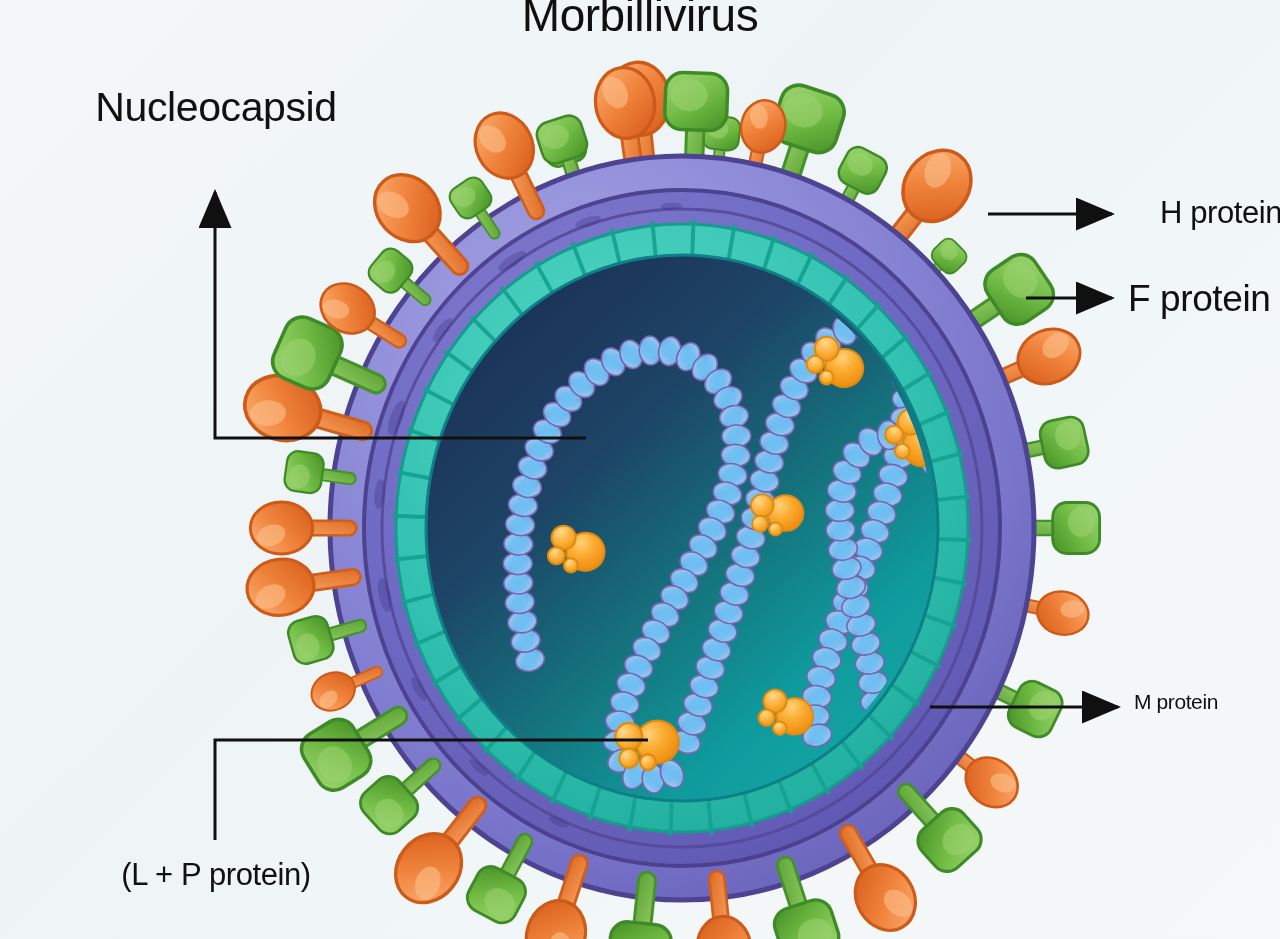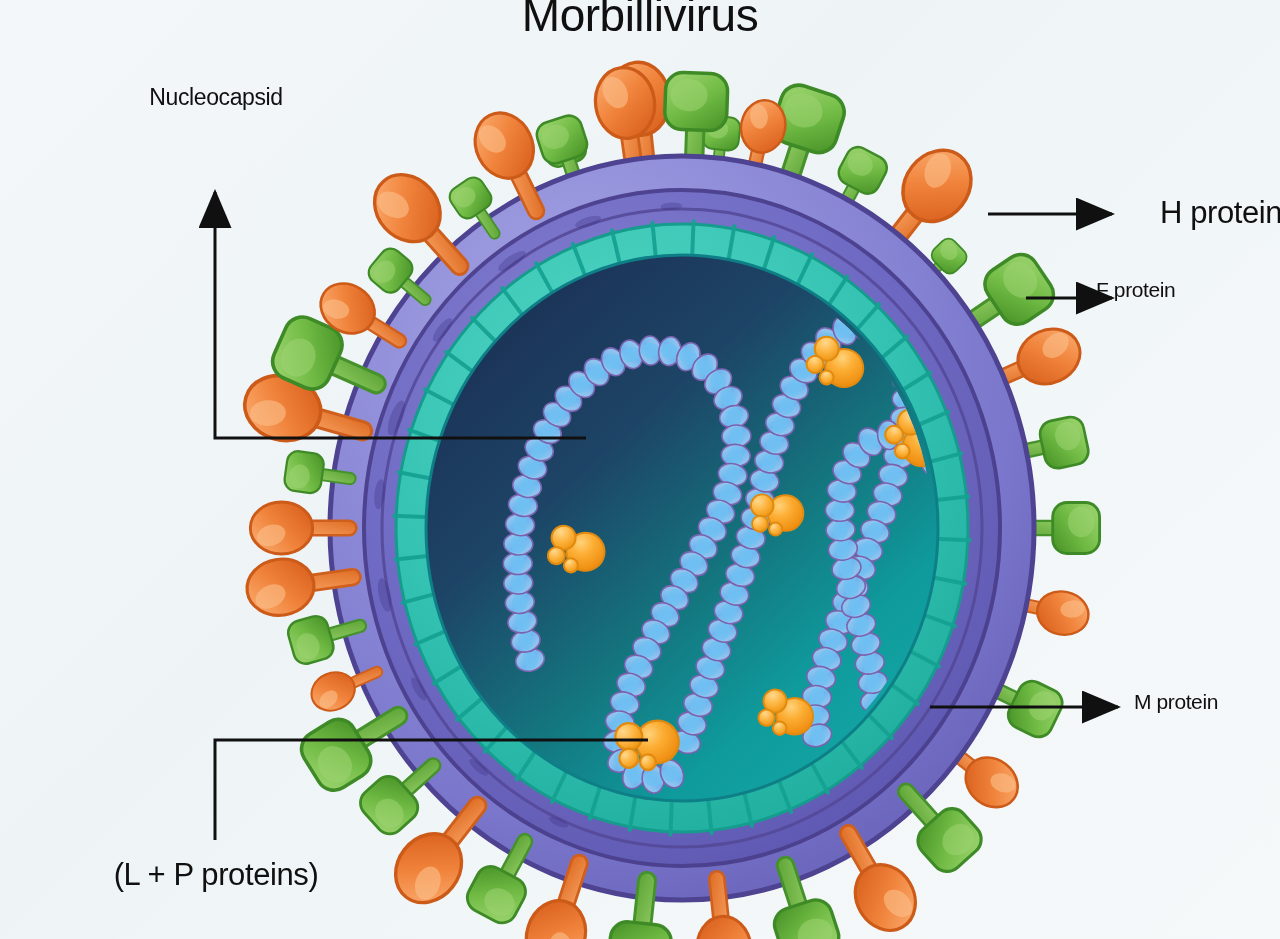--- a/index.html
+++ b/index.html
@@ -39,33 +39,33 @@
     top: -10px;
     text-align: center;
     font-size: 46px;
     letter-spacing: -0.5px;
   }
   #lbl-nucleocapsid {
     left: 216px;
     top: 85px;
     transform: translateX(-50%);
     text-align: center;
-    font-size: 23px;
+    font-size: 41px;
   }
   #lbl-nucleocapsid .l2 { display:block; }
   #lbl-rnapol {
     left: 216px;
     top: 858px;
     transform: translateX(-50%);
     text-align: center;
     font-size: 31px;
   }
   #lbl-rnapol .l2 { display:block; }
   #lbl-h { left: 1128px; top: 196px; font-size: 31px; margin-left: 32px; }
-  #lbl-f { left: 1096px; top: 278px; font-size: 21px; }
+  #lbl-f { left: 1128px; top: 278px; font-size: 37px; }
   #lbl-m { left: 1134px; top: 690px; font-size: 21px; }
 </style>
 </head>
 <body>
 
 <div id="stage">
 
   <svg id="viz" viewBox="0 0 1280 939">
     <defs>
       <radialGradient id="gEnvelope" cx="36%" cy="28%" r="78%">
@@ -742,20 +742,20 @@
     </g>
   </svg>
 
   <div class="lbl" id="title">Morbillivirus</div>
 
   <div class="lbl" id="lbl-nucleocapsid">
     <span class="l1">Nucleocapsid</span>
   </div>
 
   <div class="lbl" id="lbl-rnapol">
-    <span class="l2">(L + P proteins)</span>
+    <span class="l2">(L + P protein)</span>
   </div>
 
   <div class="lbl" id="lbl-h">H protein</div>
   <div class="lbl" id="lbl-f">F protein</div>
   <div class="lbl" id="lbl-m">M protein</div>
 
 </div>
 
 </body></html>

